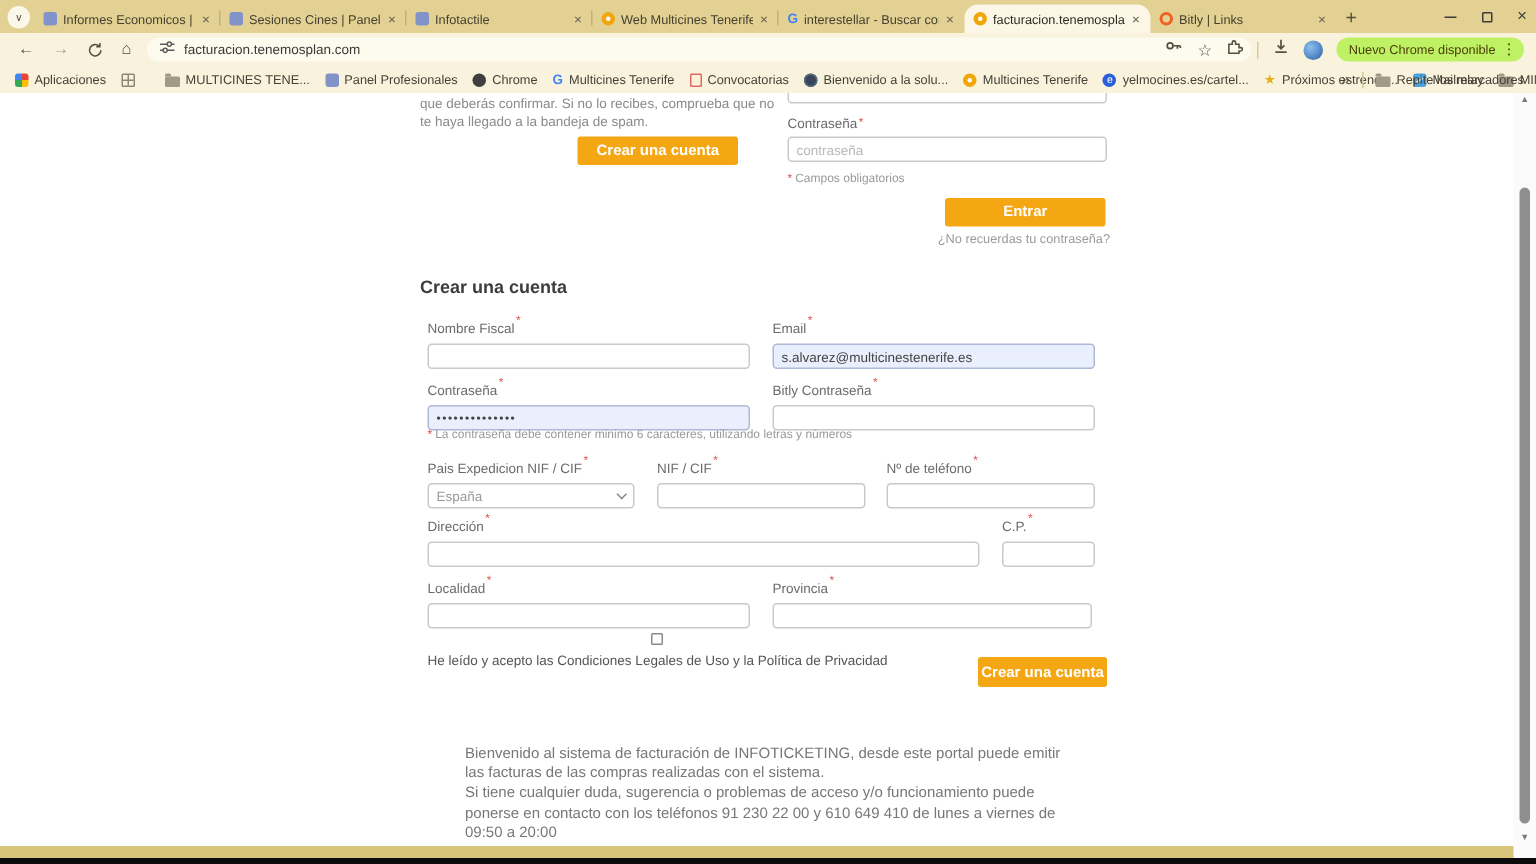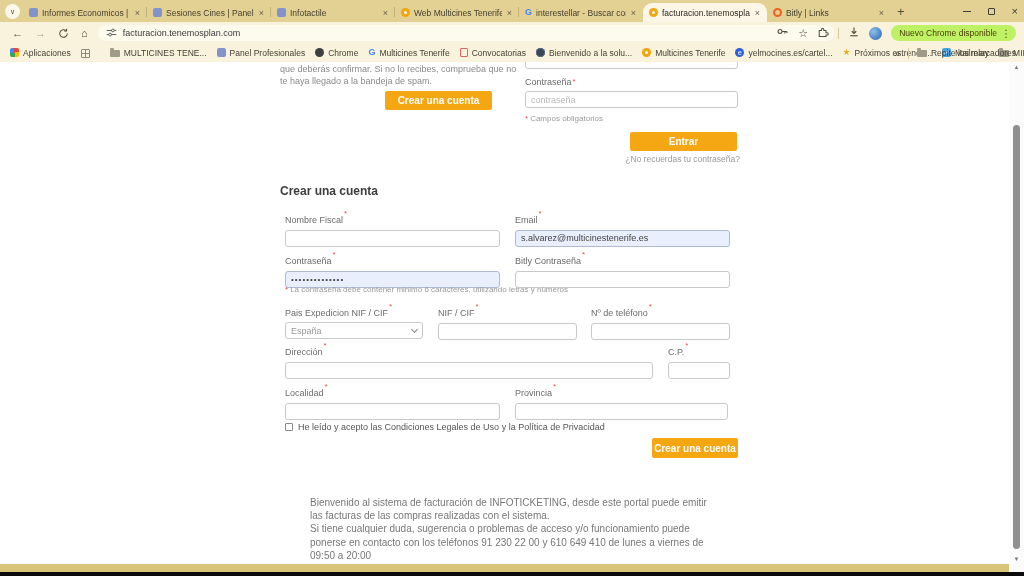--- a/index.html
+++ b/index.html
@@ -28,21 +28,21 @@
   .addrbar { margin-left:10px; width:736px; height:16px; background:#fdfaee; border-radius:8px; display:flex; align-items:center; padding:0 8px; gap:6px; }
   .addr-url { font-size:9px; color:#3a3a3a; }
   .tool-right { position:absolute; right:8px; top:0; height:22px; display:flex; align-items:center; gap:9px; }
   .vdiv { width:1px; height:11px; background:#d4c99f; }
   .avatar { width:13px; height:13px; border-radius:50%; background:radial-gradient(circle at 35% 35%, #8cc1ef, #2a5fa8); }
   .update-chip { height:16px; background:#bef264; border-radius:8px; display:flex; align-items:center; gap:4px; padding:0 5px 0 8px; font-size:8.5px; color:#4a3b08; }
   .chip-menu { font-size:10px; color:#4a3b08; }
 
   
   .bookmarks { position:absolute; top:44px; left:0; width:1024px; height:18px; background:#f9f3dd; display:flex; align-items:center; font-size:8.5px; color:#454136; }
-  .bm { display:flex; gap:4px; margin-left:10px; white-space:nowrap; cursor:pointer; }
+  .bm { display:flex; align-items:center; gap:4px; margin-left:10px; white-space:nowrap; cursor:pointer; }
   .bm-right { position:absolute; right:8px; display:flex; align-items:center; gap:8px; }
   .i-apps { width:9px; height:9px; border-radius:2px; background:conic-gradient(#ea4335 0 90deg,#fbbc05 90deg 180deg,#34a853 180deg 270deg,#4285f4 270deg 360deg); }
   .i-grid2 { width:9px; height:9px; border:1px solid #8d8775; background:linear-gradient(#8d8775,#8d8775) center/1px 100% no-repeat, linear-gradient(#8d8775,#8d8775) center/100% 1px no-repeat; border-radius:1px; }
   .i-folder { width:10px; height:7px; background:#a09a88; border-radius:1px; position:relative; margin-top:2px; }
   .i-folder::before { content:""; position:absolute; top:-2px; left:0; width:4px; height:2px; background:#a09a88; border-radius:1px 1px 0 0; }
   .i-panel { width:9px; height:9px; border-radius:2px; background:#8193c9; }
   .i-chatgpt { width:9px; height:9px; border-radius:50%; background:#3f3f3f; }
   .i-gicon { font-size:9px; font-weight:bold; color:#4285f4; line-height:1; }
   .i-convoc { width:8px; height:9px; border:1px solid #e06666; border-radius:1px; }
   .i-globe { width:9px; height:9px; border-radius:50%; background:#39465a; box-shadow:inset 0 0 0 1px #5a6b84; }
@@ -303,21 +303,21 @@
 
   <div class="abs" style="left:285px; top:320px; width:215px;">
     <span class="label">Localidad</span><span class="req">*</span>
     <input class="inp" value="" style="">
   </div>
   <div class="abs" style="left:515px; top:320px; width:213px;">
     <span class="label">Provincia</span><span class="req">*</span>
     <input class="inp" value="" style="">
   </div>
 
-  <div class="abs" style="left:285px; top:360px; display:flex; align-items:center; gap:5px;">
+  <div class="abs" style="left:285px; top:360px; display:flex; align-items:center; gap:5px;flex-direction:column;">
     <span class="checkbox"></span>
     <span style="font-size:9px; color:#555;">He leído y acepto las Condiciones Legales de Uso y la Política de Privacidad</span>
   </div>
 
   <div class="abs btn" style="left:652px; top:376px; width:86px; height:20px;">Crear una cuenta</div>
 
   <div class="abs footer-text" style="left:310px; top:434px; width:412px;">
     <p>Bienvenido al sistema de facturación de INFOTICKETING, desde este portal puede emitir las facturas de las compras realizadas con el sistema.</p>
     <p>Si tiene cualquier duda, sugerencia o problemas de acceso y/o funcionamiento puede ponerse en contacto con los teléfonos 91 230 22 00 y 610 649 410 de lunes a viernes de 09:50 a 20:00</p>
   </div>

